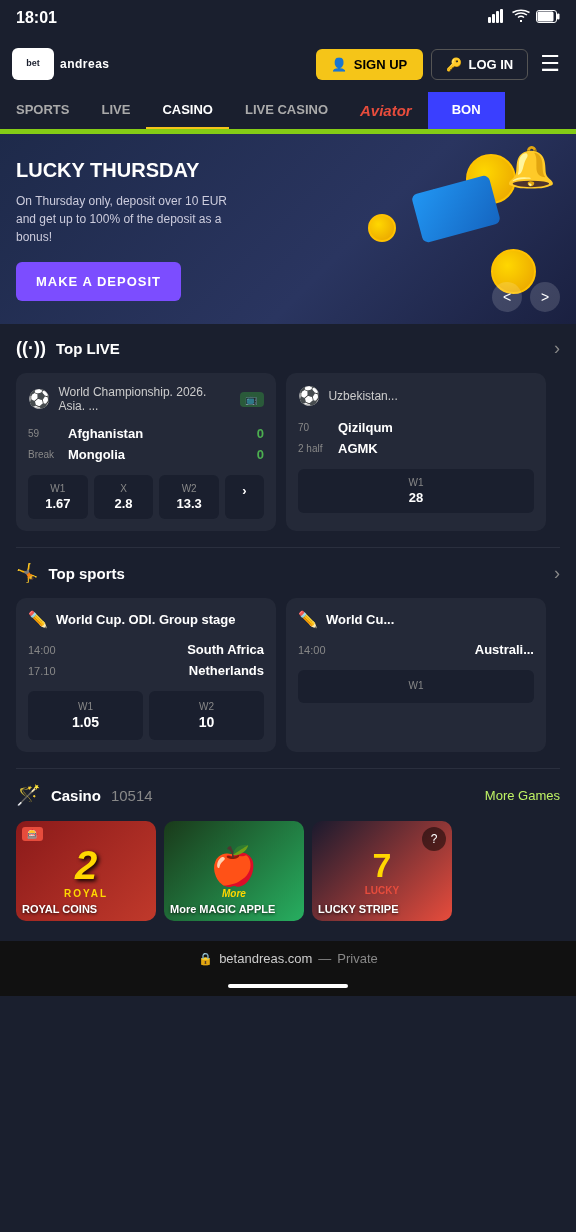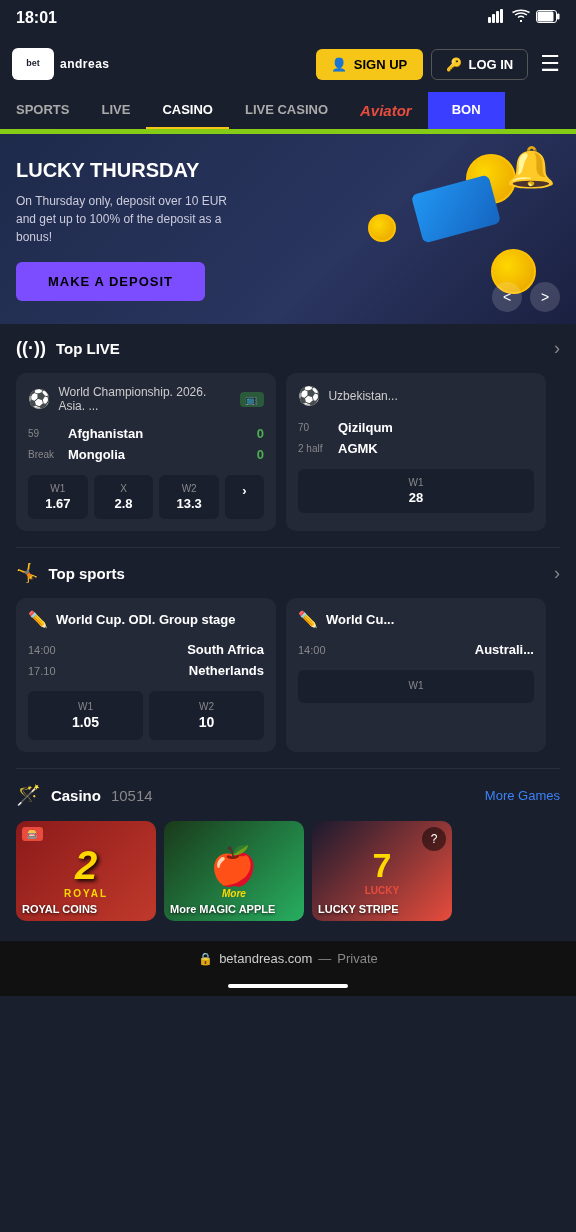--- a/index.html
+++ b/index.html
@@ -164,24 +164,24 @@
     }
     .banner-text {
       font-size: 12px;
       color: #ccd;
       line-height: 1.5;
       max-width: 220px;
       margin-bottom: 16px;
     }
     .btn-deposit {
       background: #7c4dff;
-      color: #000000;
+      color: #ffffff;
       border: none;
       border-radius: 6px;
-      padding: 12px 32px;
+      padding: 12px 20px;
       font-size: 13px;
       font-weight: 800;
       cursor: pointer;
       letter-spacing: 1px;
     }
     .banner-decoration {
       position: absolute;
       right: 0;
       top: 0;
       bottom: 0;
@@ -376,21 +376,21 @@
     .casino-left {
       display: flex;
       align-items: center;
       gap: 10px;
     }
     .casino-icon { font-size: 20px; }
     .casino-label { font-size: 15px; font-weight: 700; }
     .casino-count { font-size: 15px; color: #888; }
     .more-games {
       font-size: 13px;
-      color: #3b82f6;
+      color: #bef264;
       cursor: pointer;
     }
 
     .casino-games {
       display: flex;
       overflow-x: auto;
       gap: 8px;
       padding: 0 16px 20px;
       scrollbar-width: none;
     }

